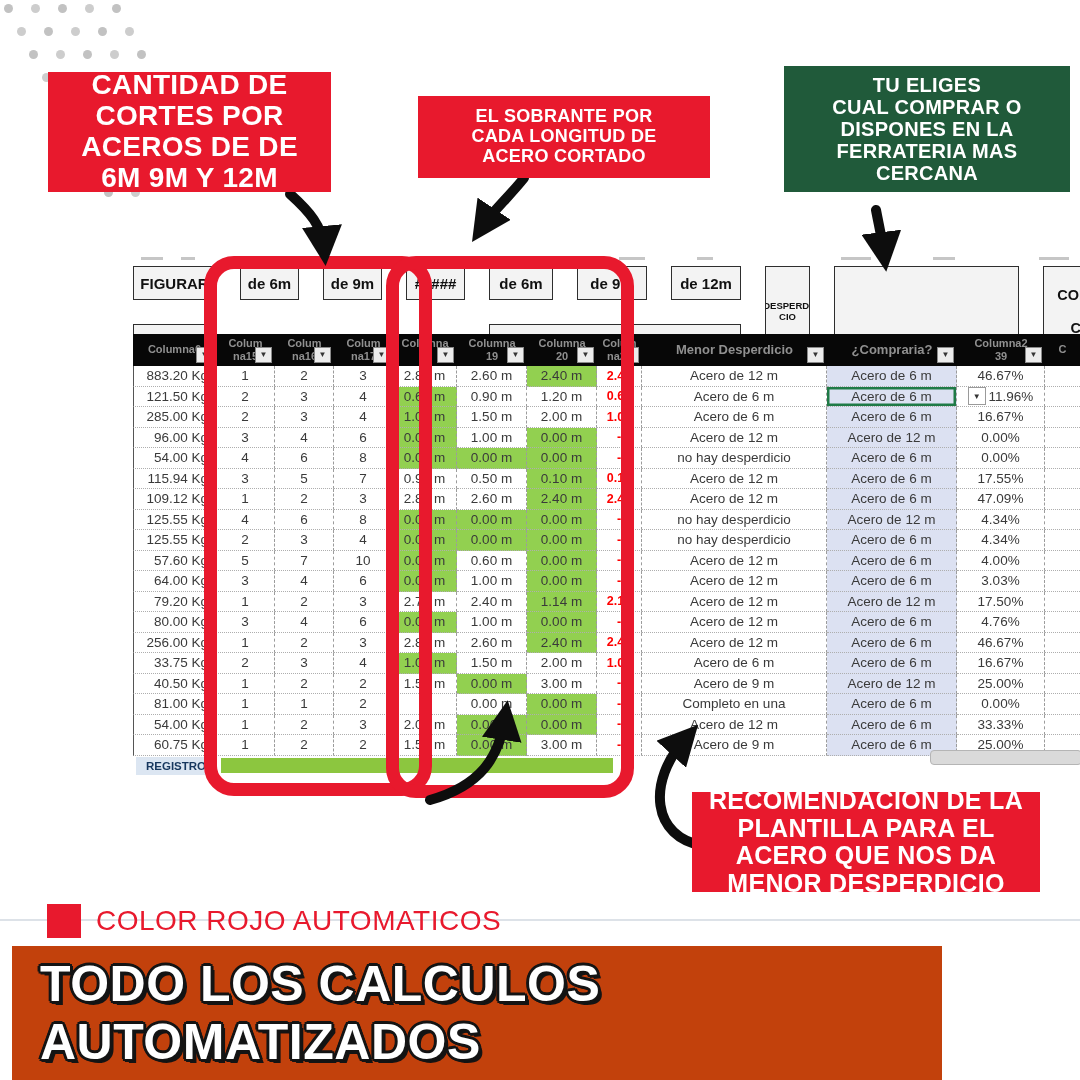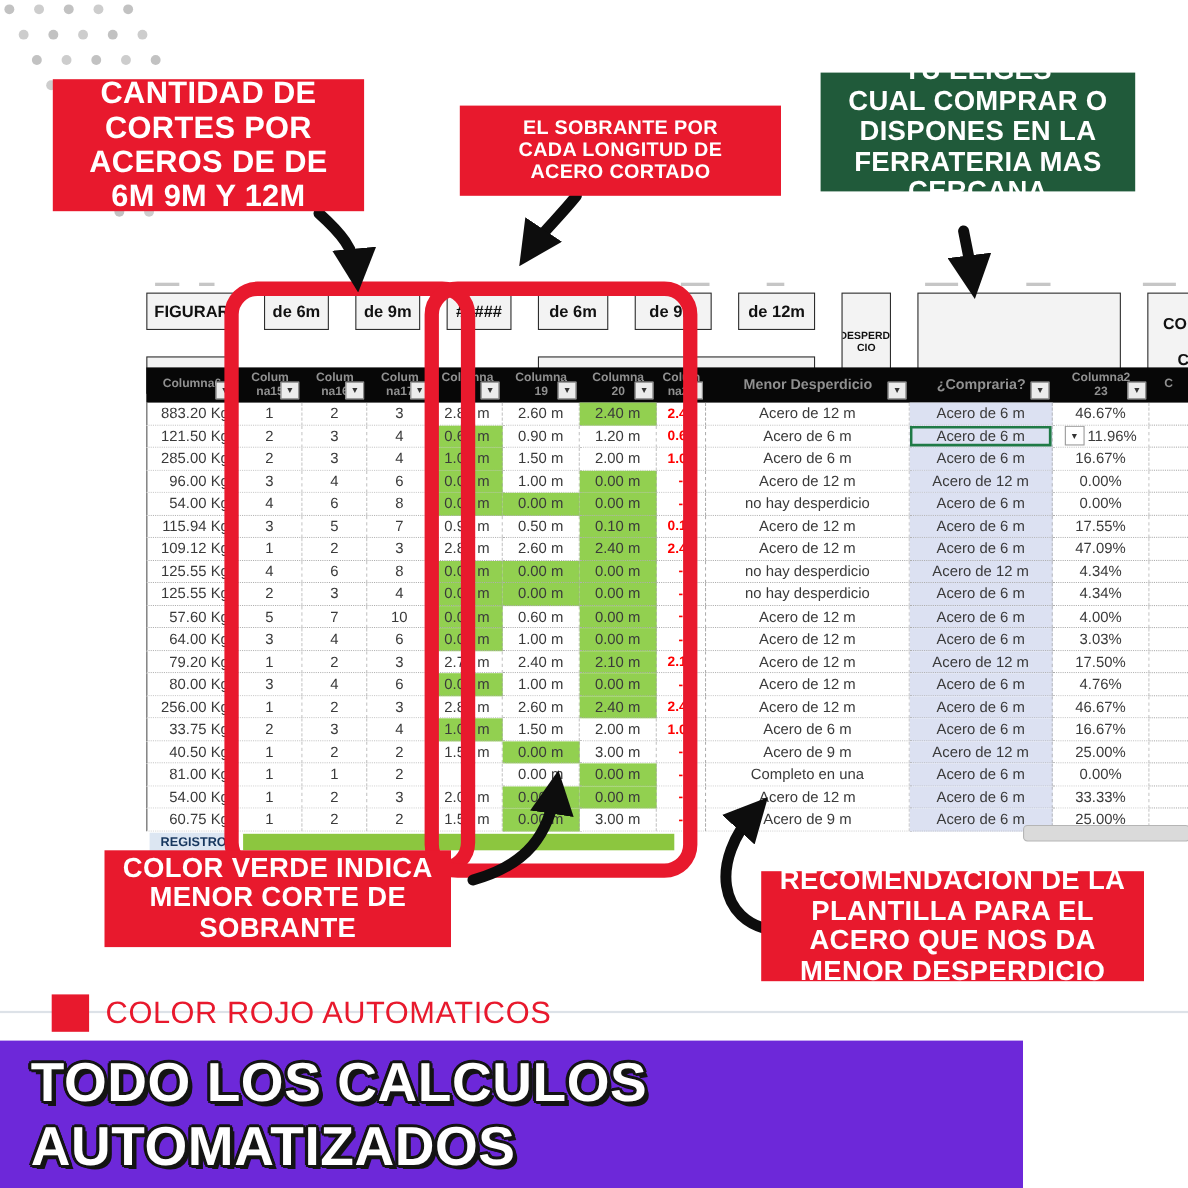--- a/index.html
+++ b/index.html
@@ -59,32 +59,32 @@
   
   .arrows{position:absolute;left:0;top:0;width:1080px;height:1080px;z-index:5;pointer-events:none;}
 
   
   .callout{position:absolute;display:flex;align-items:center;justify-content:center;text-align:center;
         color:#fff;font-weight:800;letter-spacing:.3px;line-height:1.1;z-index:6;}
   .callout.red{background:#e8192d;}
   .callout.green{background:#205a3a;}
   .co1{left:48px;top:72px;width:283px;height:120px;font-size:28px;}
   .co2{left:418px;top:96px;width:292px;height:82px;font-size:18px;}
-  .co3{left:746px;top:66px;width:286px;height:108px;font-size:25px;}
+  .co3{left:784px;top:66px;width:286px;height:126px;font-size:20px;}
   .co4{left:95px;top:773px;width:315px;height:88px;font-size:25px;}
   .co5{left:692px;top:792px;width:348px;height:100px;font-size:25px;}
 
   
   .divline{position:absolute;left:0;top:919px;width:1080px;height:2px;background:#dde2e8;z-index:1;}
   .legendsq{position:absolute;left:47px;top:904px;width:34px;height:34px;background:#e8192d;z-index:3;}
   .legendtx{position:absolute;left:96px;top:905px;height:32px;display:flex;align-items:center;
         color:#e8192d;font-weight:400;font-size:28px;letter-spacing:.5px;z-index:3;}
 
   
-  .banner{position:absolute;left:0;top:946px;width:930px;height:134px;background:#6d28d9;z-index:3;}
+  .banner{position:absolute;left:12px;top:946px;width:930px;height:134px;background:#c2410c;z-index:3;}
   .banner-title{position:absolute;left:28px;top:0;height:134px;display:flex;align-items:center;
         color:#fff;font-weight:900;font-size:50px;letter-spacing:.5px;
         text-shadow:3px 0 #141414,-3px 0 #141414,0 3px #141414,0 -3px #141414,
                     2px 2px #141414,-2px 2px #141414,2px -2px #141414,-2px -2px #141414,4px 4px #141414;}
 </style>
 </head>
 <body>
 
 <div class="canvas">
 
@@ -199,21 +199,21 @@
       <div class="fcell big">
           <span class="preline">Menor Desperdicio</span>
           <span class="fbtn">▼</span>
         </div>
       <div class="fcell big">
           <span class="preline">¿Compraria?</span>
           <span class="fbtn">▼</span>
         </div>
       <div class="fcell">
           <span class="preline">Columna2
-23</span>
+39</span>
           <span class="fbtn">▼</span>
         </div>
       <div class="fcell">
           <span class="preline">C</span>
         </div>
     </div>
 
     <div class="rows" id="rows">
         <div class="trow">
           <div class="cell w">883.20 Kg</div>
@@ -369,21 +369,21 @@
           <div class="cell p">3.03%</div>
           <div class="cell x"></div>
         </div>
         <div class="trow">
           <div class="cell w">79.20 Kg</div>
           <div class="cell n">1</div>
           <div class="cell n">2</div>
           <div class="cell n">3</div>
           <div class="cell s">2.70 m</div>
           <div class="cell s">2.40 m</div>
-          <div class="cell s green">2.10 m</div>
+          <div class="cell s green">1.14 m</div>
           <div class="cell d">2.10</div>
           <div class="cell m">Acero de 12 m</div>
           <div class="cell c">Acero de 12 m</div>
           <div class="cell p">17.50%</div>
           <div class="cell x"></div>
         </div>
         <div class="trow">
           <div class="cell w">80.00 Kg</div>
           <div class="cell n">3</div>
           <div class="cell n">4</div>
@@ -509,23 +509,20 @@
 ACEROS DE DE
 6M 9M Y 12M</div>
   <div class="callout red co2 preline">EL SOBRANTE POR
 CADA LONGITUD  DE
 ACERO CORTADO</div>
   <div class="callout green co3 preline">TU ELIGES
 CUAL COMPRAR O
 DISPONES EN LA
 FERRATERIA MAS
 CERCANA</div>
-  <div class="callout red co4 preline">COLOR VERDE INDICA
-MENOR CORTE DE
-SOBRANTE</div>
   <div class="callout red co5 preline">RECOMENDACION DE LA
 PLANTILLA PARA EL
 ACERO QUE NOS DA
 MENOR DESPERDICIO</div>
 
   <div class="legendsq"></div>
   <div class="legendtx">COLOR ROJO AUTOMATICOS</div>
 
   <div class="banner">
     <div class="banner-title">TODO LOS CALCULOS AUTOMATIZADOS</div>

